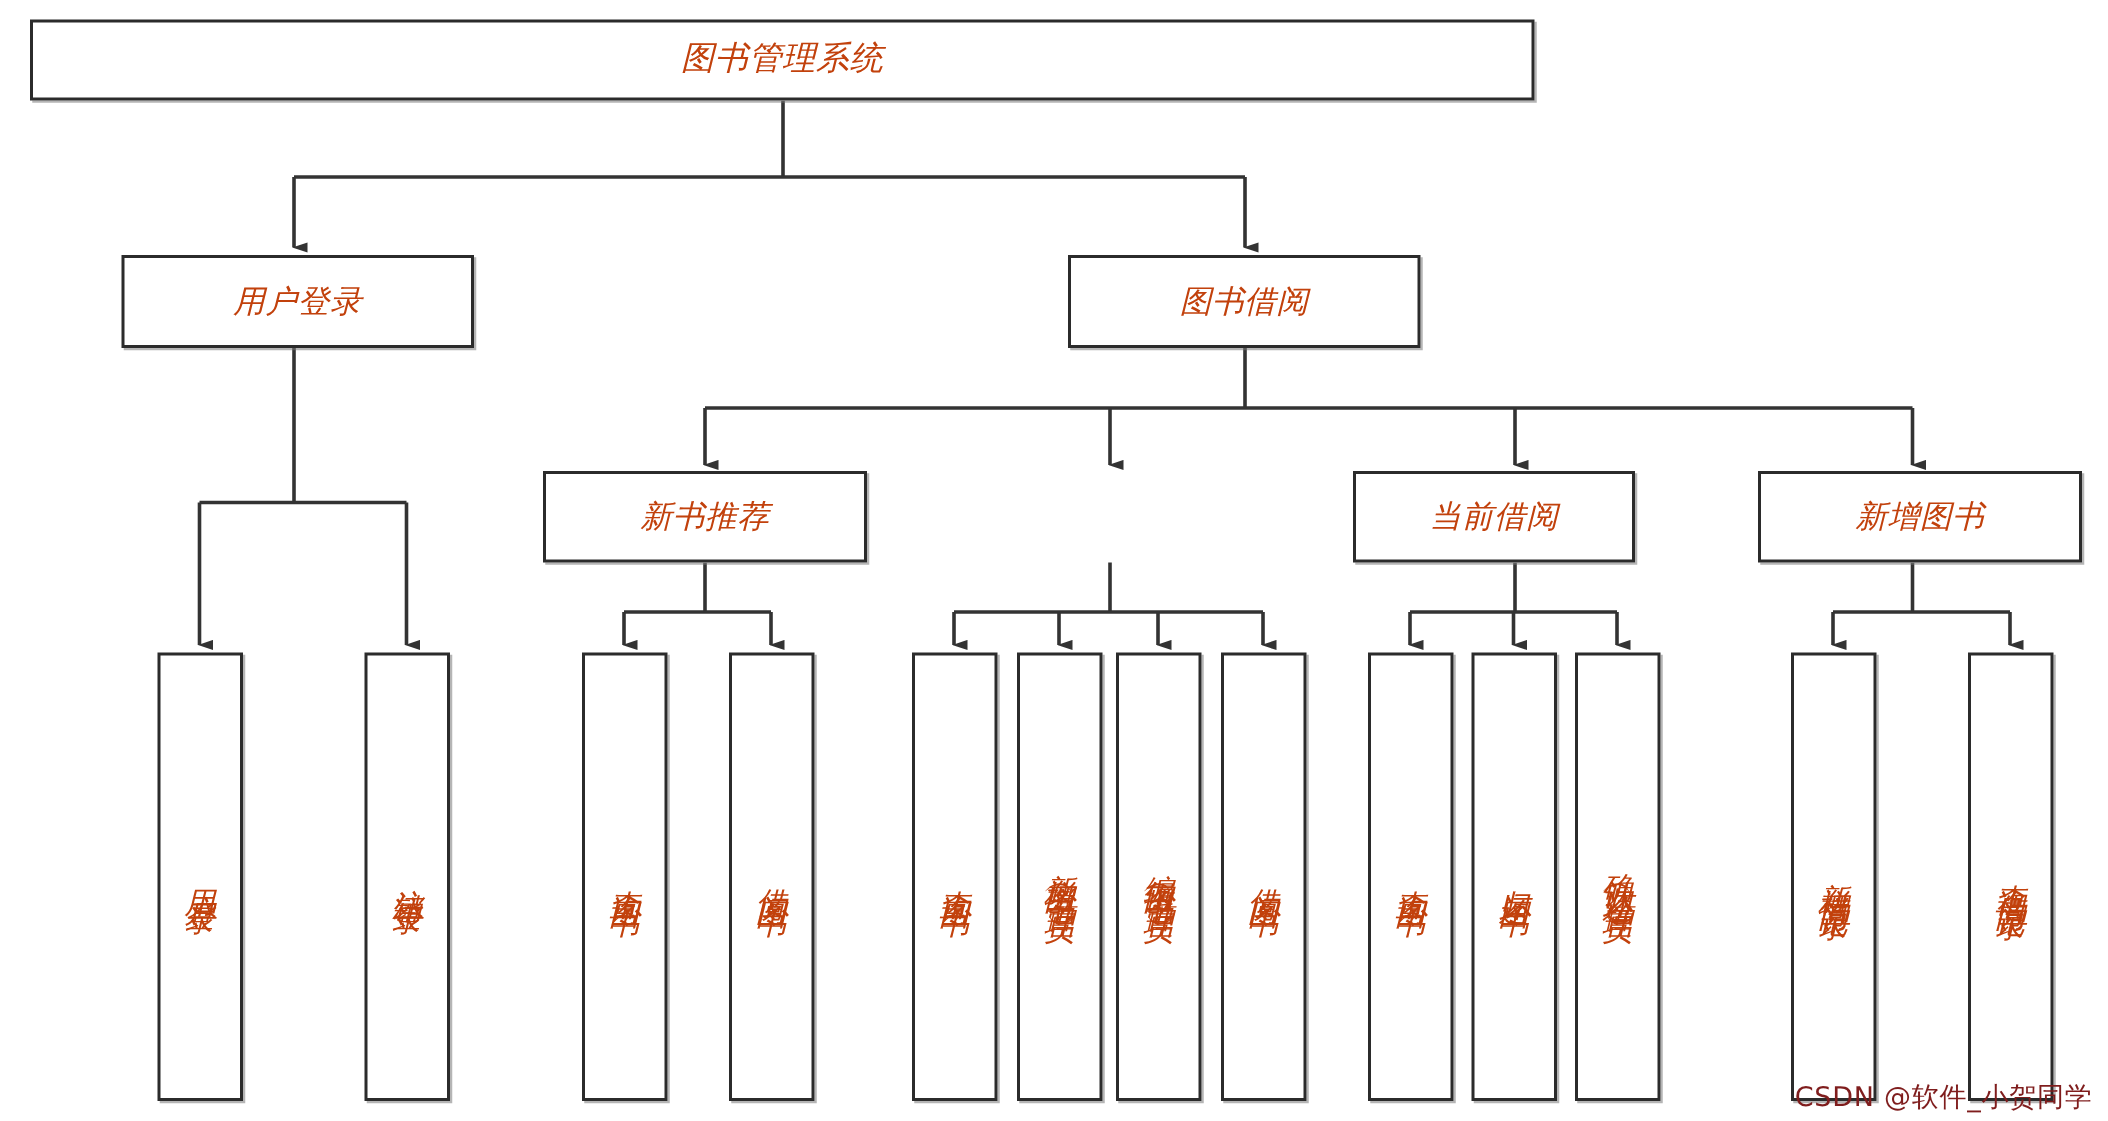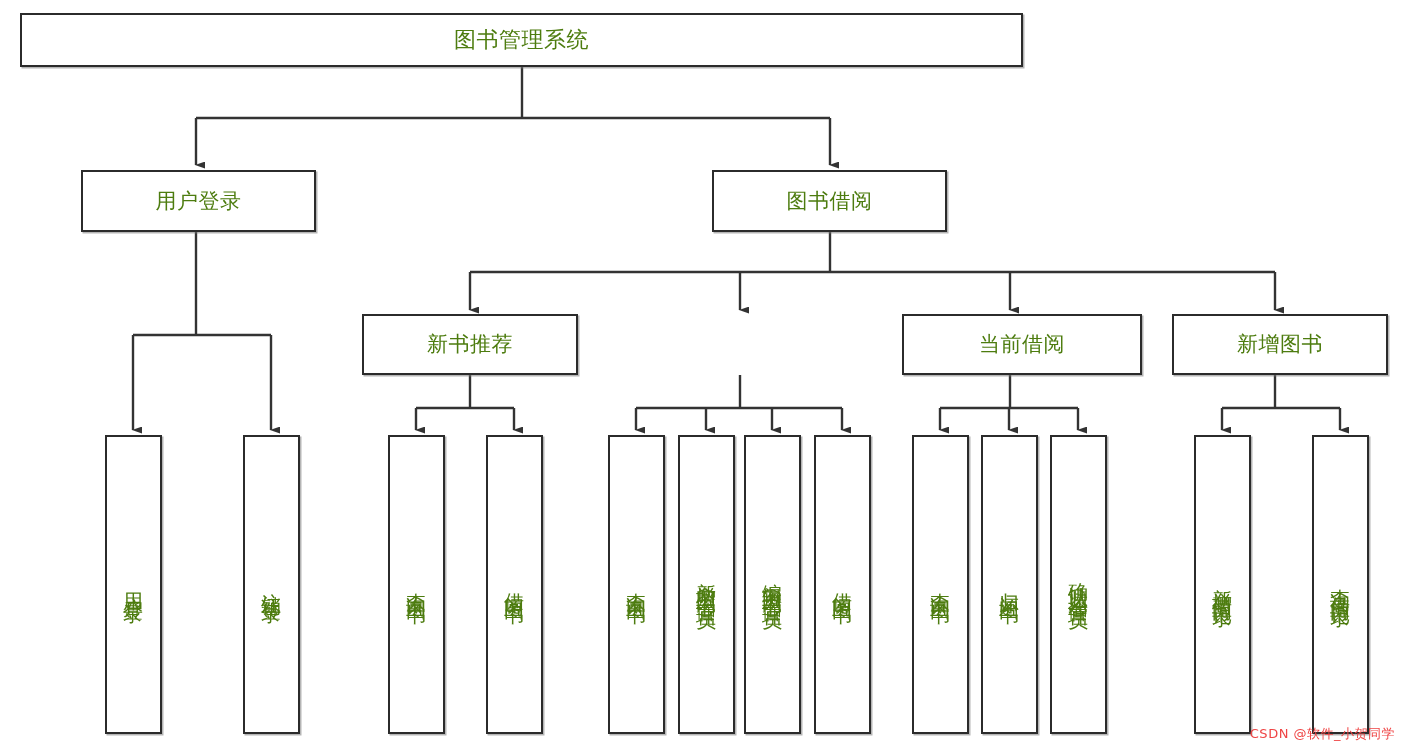--- a/index.html
+++ b/index.html
@@ -32,22 +32,23 @@
   
   .node {
     position: absolute;
     box-sizing: border-box;
     background: #ffffff;
     border: 2px solid #2b2b2b;
     box-shadow: 1.5px 1.5px 0 rgba(120,120,120,0.55);
     display: flex;
     align-items: center;
     justify-content: center;
-    color: #4d7c0f;
+    color: #c2410c;
     line-height: 1.18;
+    font-style: italic;
   }
   .node-label {
     display: block;
     text-align: center;
     white-space: pre-line;
   }
   
   .node.horiz .node-label {
     font-size: 21px;
     letter-spacing: 0.5px;
@@ -67,22 +68,22 @@
     font-size: 20px;
     letter-spacing: 4px;
     line-height: 1;
     white-space: nowrap;
   }
   
   #watermark {
     position: absolute;
     right: 10px;
     bottom: 4px;
-    font-size: 13px;
-    color: #ef4444;
+    font-size: 18px;
+    color: #7f1d1d;
     letter-spacing: 0.5px;
     user-select: none;
     white-space: nowrap;
   }
 </style>
 </head>
 <body>
 
 <div id="diagram-root">
 
@@ -146,21 +147,21 @@
 
   <div class="node horiz" style="left:712px; top:170px; width:235px; height:62px;">
     <span class="node-label">图书借阅</span>
   </div>
 
   <div class="node horiz" style="left:362px; top:314px; width:216px; height:61px;">
     <span class="node-label">新书推荐</span>
   </div>
 
 
-  <div class="node horiz" style="left:902px; top:314px; width:240px; height:61px;">
+  <div class="node horiz" style="left:902px; top:314px; width:188px; height:61px;">
     <span class="node-label">当前借阅</span>
   </div>
 
   <div class="node horiz" style="left:1172px; top:314px; width:216px; height:61px;">
     <span class="node-label">新增图书</span>
   </div>
 
   <div class="node vert" style="left:105px; top:435px; width:57px; height:299px;">
     <span class="node-label">用户登录</span>
   </div>

